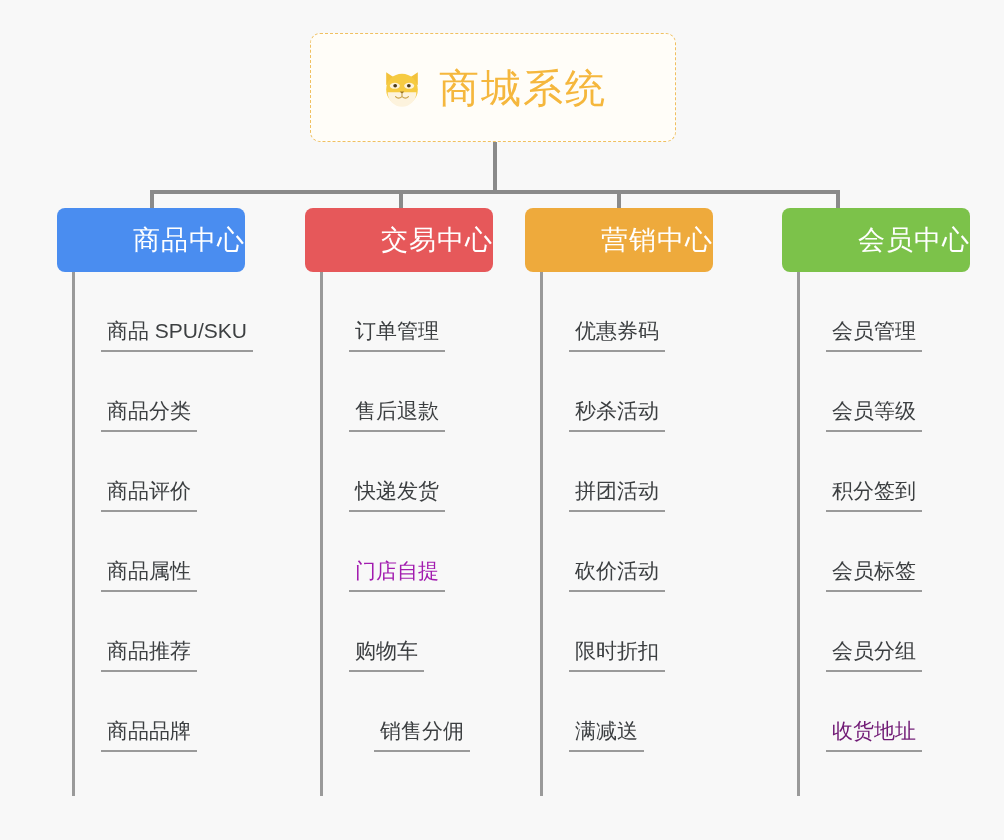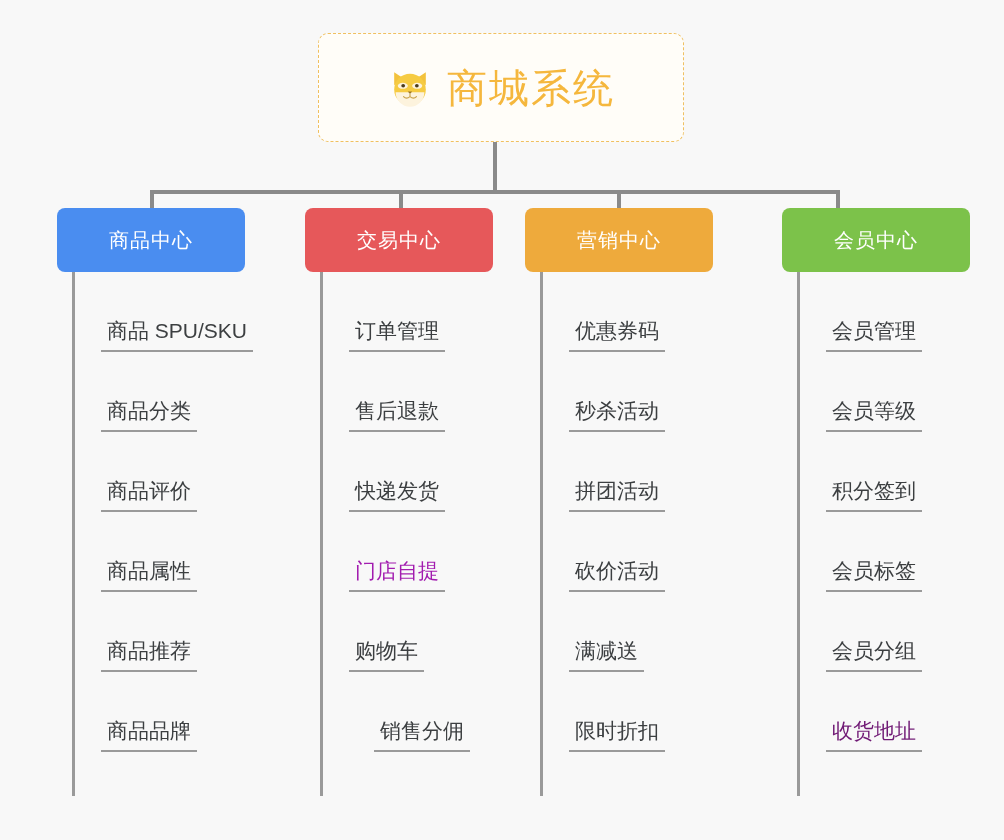--- a/index.html
+++ b/index.html
@@ -8,21 +8,21 @@
     background:#f8f8f8;
     font-family:"Liberation Sans","DejaVu Sans",sans-serif;
     overflow:hidden;
     position:relative;
   }
   #canvas{position:relative;width:1004px;height:840px;}
 
   
   .root-node{
     position:absolute;
-    left:318px;top:33px;
+    left:310px;top:33px;
     width:366px;height:109px;
     background:#fffdf8;
     border:1px dashed #f0c060;
     border-radius:10px;
     box-sizing:border-box;
     display:flex;align-items:center;justify-content:center;
     gap:14px;
   }
   .root-title{
     color:#f5b73d;
@@ -39,23 +39,23 @@
   .conn{position:absolute;background:#8a8a8a;}
   .conn-v-root{left:493px;top:142px;width:4px;height:50px;}
   .conn-h{left:150px;top:190px;width:690px;height:4px;}
   .conn-drop{top:190px;width:4px;height:20px;}
 
   
   .column{position:absolute;top:208px;width:188px;}
   .cat-card{
     width:188px;height:64px;
     border-radius:8px;
-    display:flex;align-items:center;justify-content:center;
+    display:flex;align-items:center;justify-content:flex-end;
     color:#ffffff;
-    font-size:20px;
+    font-size:27px;
     letter-spacing:1px;
     box-sizing:border-box;
   }
   
   .spine{
     position:absolute;
     left:15px;
     top:64px;
     width:3px;
     background:#9a9a9a;
@@ -180,24 +180,24 @@
       <li class="leaf">
           <span class="leaf-label" style="color: rgb(60, 63, 65); border-bottom-color: rgb(154, 154, 154);">秒杀活动</span>
         </li>
       <li class="leaf">
           <span class="leaf-label" style="color: rgb(60, 63, 65); border-bottom-color: rgb(154, 154, 154);">拼团活动</span>
         </li>
       <li class="leaf">
           <span class="leaf-label" style="color: rgb(60, 63, 65); border-bottom-color: rgb(154, 154, 154);">砍价活动</span>
         </li>
       <li class="leaf">
+          <span class="leaf-label" style="color: rgb(60, 63, 65); border-bottom-color: rgb(154, 154, 154);">限时折扣</span>
+        </li>
+      <li class="leaf">
           <span class="leaf-label" style="color: rgb(60, 63, 65); border-bottom-color: rgb(154, 154, 154);">满减送</span>
-        </li>
-      <li class="leaf">
-          <span class="leaf-label" style="color: rgb(60, 63, 65); border-bottom-color: rgb(154, 154, 154);">限时折扣</span>
         </li>
     </ul>
   </div>
 
   <div class="column" style="left:782px;">
     <div class="cat-card" style="background: rgb(124, 194, 74);">
       <span>会员中心</span>
     </div>
     <div class="spine" style="height: 524px;"></div>
     <ul class="leaf-list">

